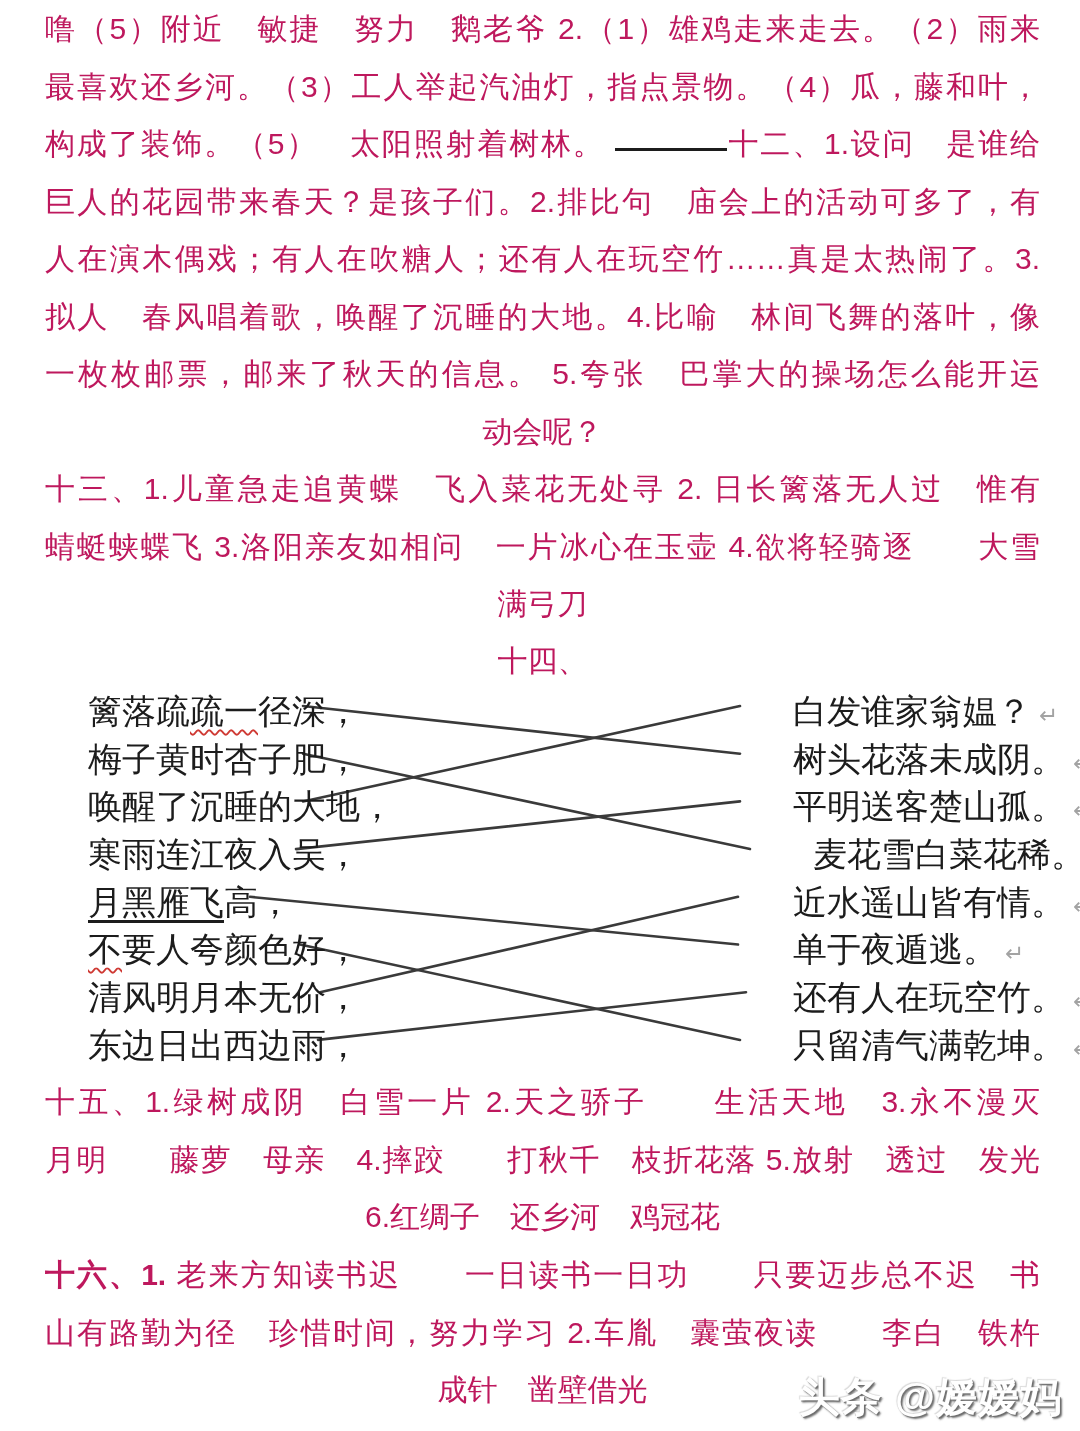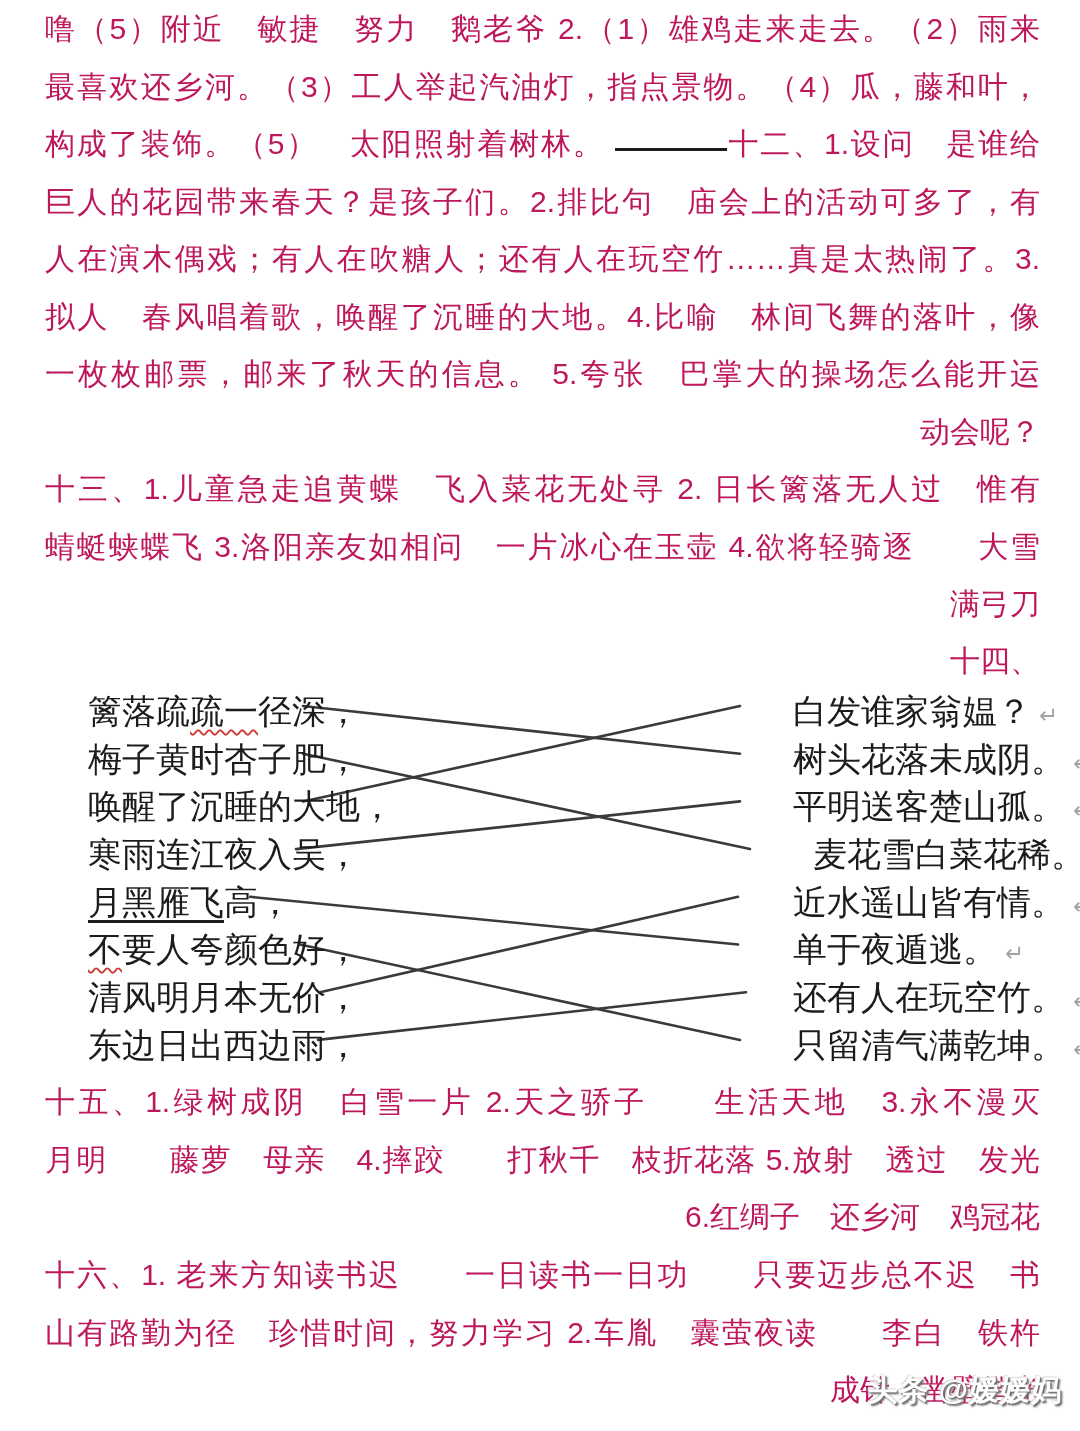--- a/index.html
+++ b/index.html
@@ -18,34 +18,34 @@
     height:57.5px;
     white-space:nowrap;
     color:#be185d;
   }
   .line.full{
     white-space:normal;
     text-align:justify;
     text-align-last:justify;
     overflow:hidden;
   }
-  .line.short{text-align:right;}
+  .line.short{text-align:center;}
   .blank{
     display:inline-block;
     width:112px;
     height:3px;
     border-bottom:3px solid #1c1c1c;
     margin:0 0 3px 10px;
   }
   .b-a{top:0;}
   .b-b{top:460px;}
   .b-c{top:632px;}
   .b-d{top:1073px;}
   .b-e{top:1246px;}
-  .bold-prefix{font-weight:400;margin-top:17px;}
+  .bold-prefix{font-weight:700;margin-top:17px;}
 
   
   .match{position:absolute;left:0;top:688px;width:1080px;height:382px;}
   .match-col{position:absolute;top:0;}
   .match-col.left{left:45px;width:330px;}
   .match-col.right{left:750px;width:330px;}
   .mrow{
     height:47.7px;line-height:47.7px;
     font-size:34px;white-space:nowrap;margin-left:43px;
   }
@@ -72,21 +72,21 @@
   }
   .match-svg{
     position:absolute;left:0;top:0;width:1080px;height:382px;
     pointer-events:none;
   }
   .match-svg line{stroke:#3a3a3a;stroke-width:2.6;stroke-linecap:round;}
 
   .watermark{
     position:absolute;
     right:18px;top:1370px;
-    font-size:30px;
+    font-size:41px;
     font-weight:700;
     letter-spacing:1px;
     color:#ffffff;
     text-shadow:2px 2px 2px #6e6e6e, -1px -1px 1px #d9d9d9, 1px 1px 0 #8a8a8a;
     white-space:nowrap;
   }
 </style>
 </head>
 <body>
 

